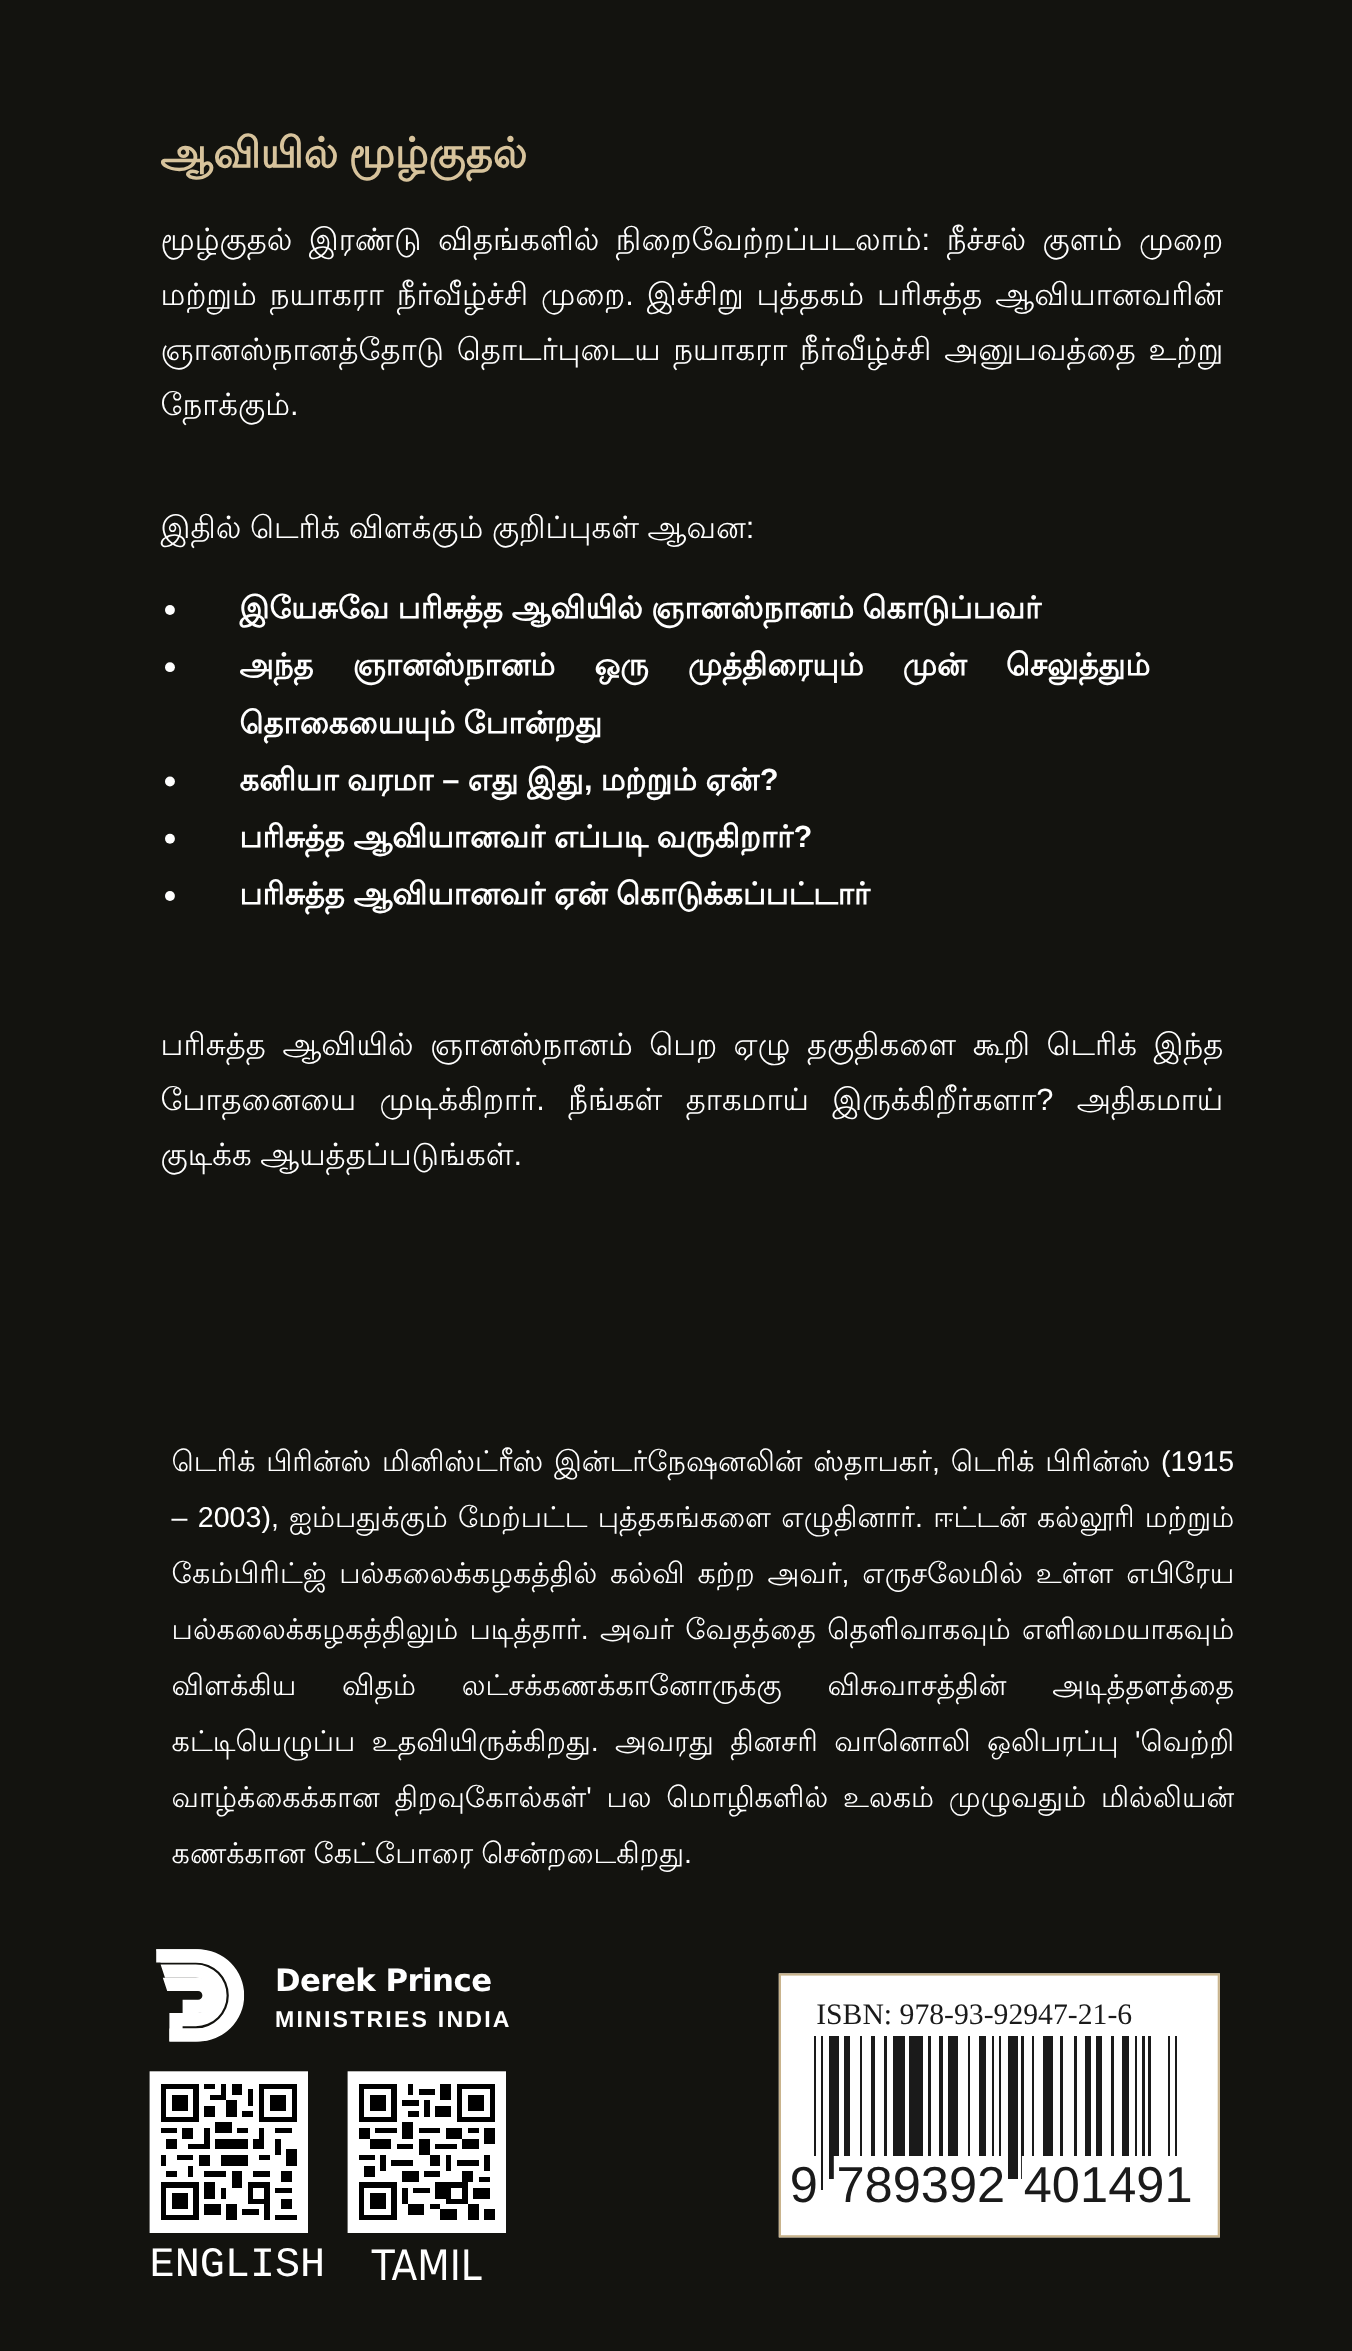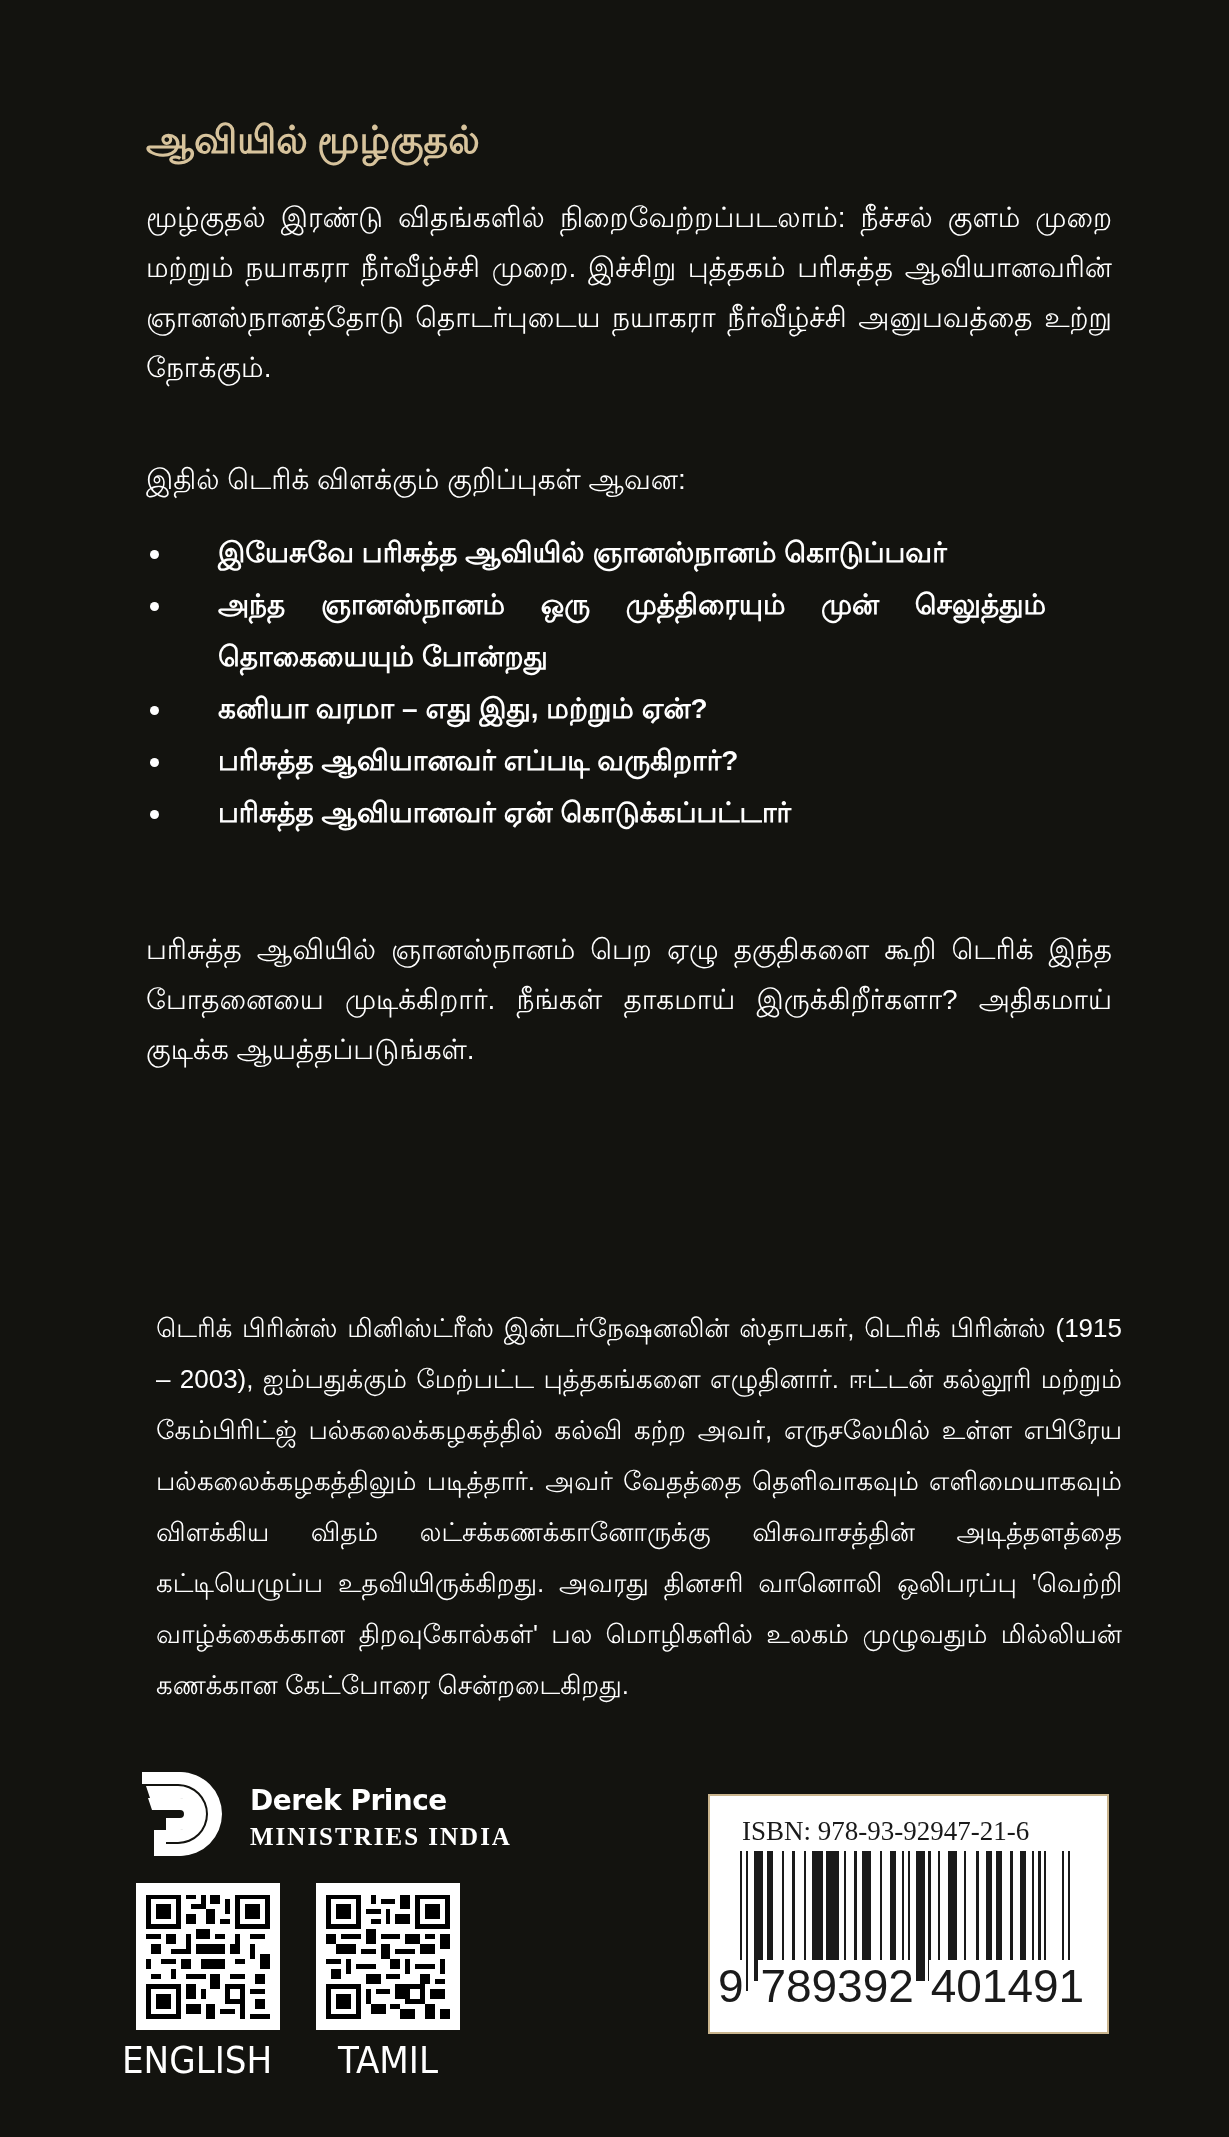--- a/index.html
+++ b/index.html
@@ -47,36 +47,36 @@
     position: absolute; left: 140px; top: 1770px;
     display: flex; align-items: center;
   }
   .logo svg { width: 82px; height: 88px; }
   .logo-text { margin-left: 28px; }
   .logo-name {
     font-size: 28px; font-weight: bold; line-height: 46px;
     font-family: "DejaVu Sans", sans-serif; letter-spacing: -0.5px;
   }
   .logo-sub {
-    font-size: 25px; font-weight: bold; letter-spacing: 2px; line-height: 26px;
-    font-family: Liberation Serif, serif;
+    font-size: 21px; font-weight: bold; letter-spacing: 2px; line-height: 26px;
+    font-family: Liberation Sans, sans-serif;
   }
   .qr {
     position: absolute; top: 1883px; width: 144px; height: 147px;
     background: #ffffff;
   }
   .qr svg { position: absolute; left: 10px; top: 10px; width: 124px; height: 127px; }
   .qr-en { left: 136px; }
   .qr-ta { left: 316px; }
   .qr-label {
     position: absolute; top: 2035px; font-size: 38px; line-height: 50px;
     font-family: "DejaVu Sans", sans-serif; font-stretch: condensed;
     letter-spacing: 0px;
   }
-  .qr-label-en { left: 122px; width: 144px; text-align: center; }
+  .qr-label-en { left: 136px; width: 144px; text-align: center; font-family: Liberation Mono, monospace; }
   .qr-label-ta { left: 316px; width: 144px; text-align: center; }
   .barcode-box {
     position: absolute; left: 708px; top: 1794px; width: 397px; height: 236px;
     background: #ffffff; border: 2px solid #c9b48d;
     color: #1a1a1a;
   }
   .isbn-text {
     position: absolute; left: 32px; top: 20px;
     font-size: 27px; font-family: "Liberation Serif", "DejaVu Serif", serif;
   }

